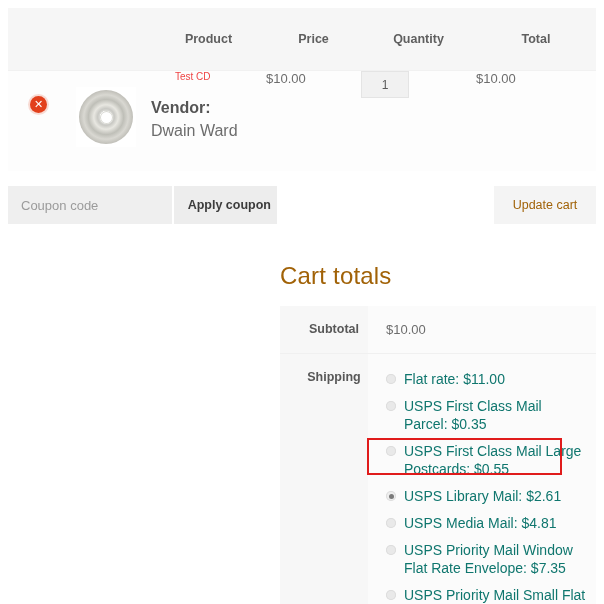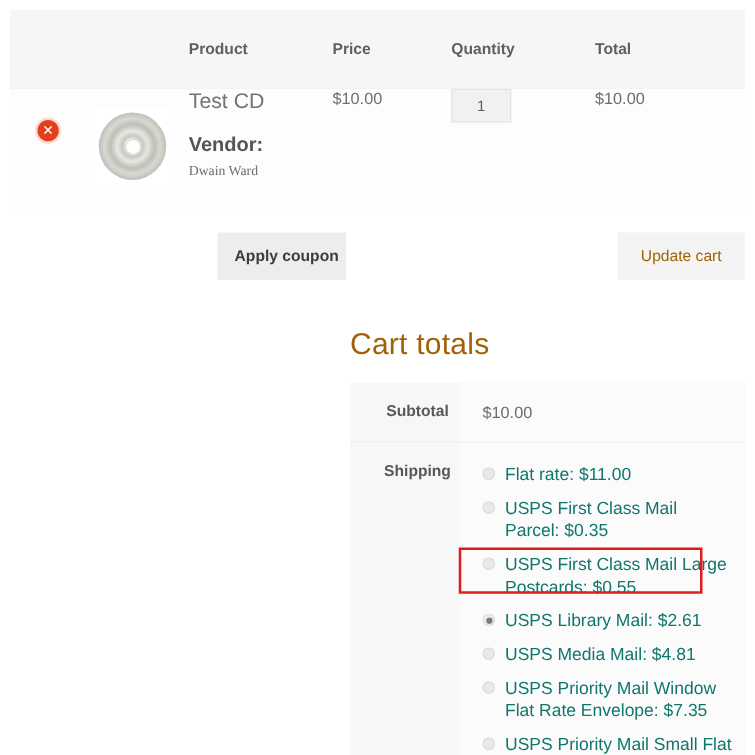--- a/index.html
+++ b/index.html
@@ -26,21 +26,21 @@
     border-collapse: collapse;
     table-layout: fixed;
   }
   .cart-table thead tr {
     background: #f6f6f6;
   }
   .cart-table th {
     font-size: 12.5px;
     font-weight: bold;
     color: #5f5f5f;
-    text-align: left;
+    text-align: center;
     padding: 0;
     height: 62px;
     vertical-align: middle;
     border: none;
   }
   .col-remove { width: 58px; }
   .col-thumb  { width: 85px; }
   .col-name   { width: 115px; }
   .col-price  { width: 95px; }
   .col-qty    { width: 115px; }
@@ -107,36 +107,36 @@
     left: 50%; top: 50%;
     width: 13px; height: 13px;
     margin: -6.5px 0 0 -6.5px;
     border-radius: 50%;
     background: #ffffff;
     box-shadow: inset 0 0 0 1px #dadad4;
   }
 
   .product-link {
     display: block;
-    color: #737373;
-    font-size: 17px;
+    color: #ef4444;
+    font-size: 10px;
     text-decoration: none;
     cursor: pointer;
+    margin-left: 24px;
   }
   .vendor-label {
     margin-top: 17px;
     font-size: 16px;
     font-weight: bold;
     color: #555555;
   }
   .vendor-name {
     margin-top: 5px;
-    font-size: 11px;
+    font-size: 16px;
     color: #6d6d6d;
-    font-family: Liberation Serif, serif;
   }
   .price-text, .total-text {
     font-size: 13px;
     color: #6d6d6d;
   }
   .qty-box {
     width: 48px;
     height: 27px;
     background: #f1f1f1;
     border: 1px solid #e4e4e4;
@@ -332,20 +332,21 @@
         <div class="qty-box">1</div>
       </td>
       <td class="cell-pad">
         <span class="total-text">$10.00</span>
       </td>
     </tr>
   </tbody>
 </table>
 
 <div class="coupon-row">
+  <input class="coupon-input" type="text" placeholder="Coupon code" style="">
   <button class="apply-btn">Apply coupon</button>
   <button class="update-btn">Update cart</button>
 </div>
 
 <div class="totals-wrap">
   <h2 class="totals-title">Cart totals</h2>
   <table class="totals-table">
     <tbody>
       <tr>
         <th>Subtotal</th>

